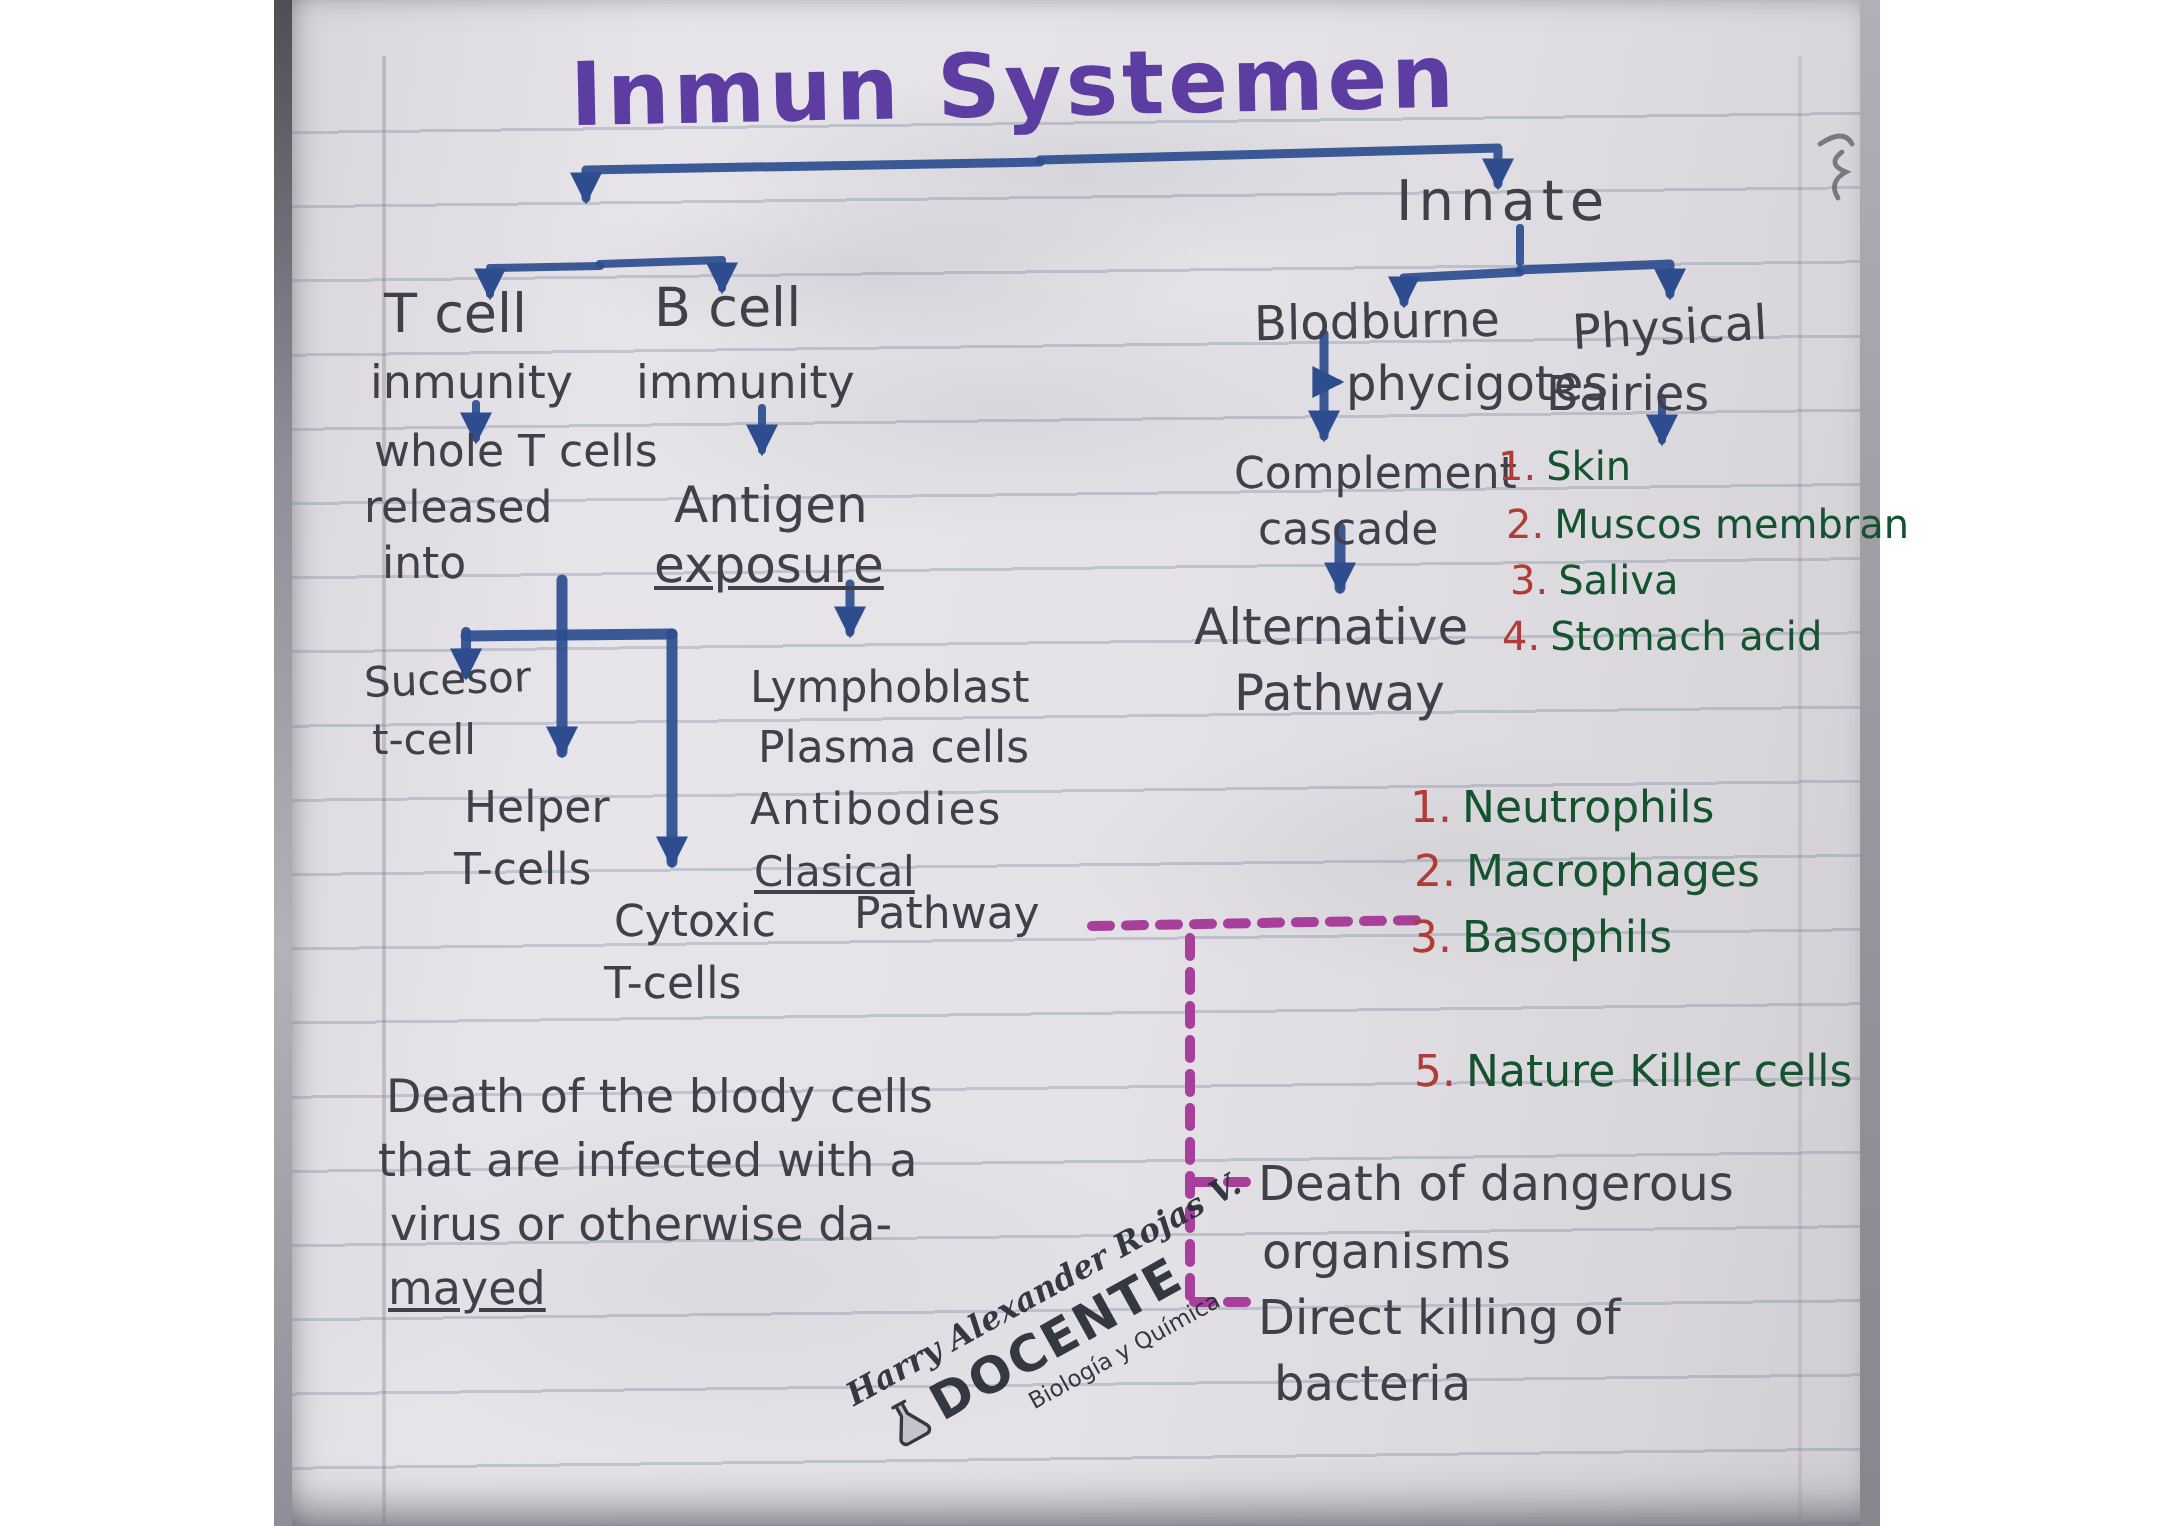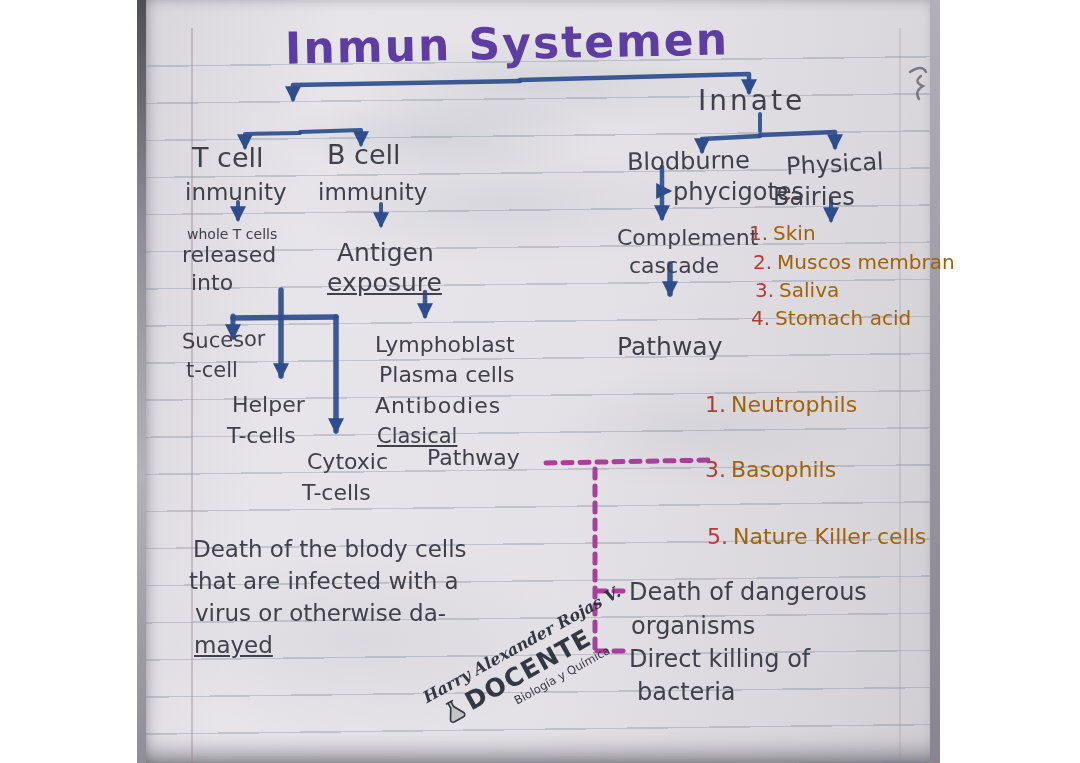--- a/index.html
+++ b/index.html
@@ -27,21 +27,21 @@
   .edge-left{position:absolute;left:137px;top:0;width:9px;height:763px;
         background:linear-gradient(180deg,#4e4e55,#8f8d95 30%,#b4b2b8 62%,#8f8d95);}
   .edge-right{position:absolute;left:930px;top:0;width:10px;height:763px;
         background:linear-gradient(180deg,#b2b0b6,#9a989e 50%,#88868c);}
   
   .t{position:absolute;white-space:nowrap;color:#3f4049;
      font-family:"DejaVu Sans",sans-serif;}
   .purple{color:#5d3da1;font-weight:bold;}
   .row{position:absolute;white-space:nowrap;}
   .row .num{color:#b23b36;margin-right:5px;}
-  .row .txt{color:#a16207;}
+  .row .txt{color:#14532d;}
   svg.wires{position:absolute;left:0;top:0;pointer-events:none;}
   
   .stamp{position:absolute;left:420px;top:628px;width:240px;
          transform:rotate(-29deg);color:#262a36;opacity:.92;}
   .stamp-name{font-family:"DejaVu Serif",serif;font-style:italic;font-weight:bold;
               font-size:16px;white-space:nowrap;}
   .stamp-row{display:flex;align-items:center;gap:5px;margin:1px 0 0 10px;}
   .stamp-role{font-size:25px;font-weight:bold;letter-spacing:1px;white-space:nowrap;}
   .stamp-sub{font-size:11.5px;margin-left:78px;white-space:nowrap;}
 </style>
@@ -92,21 +92,21 @@
       <path d="M910,72 q12,-8 16,0 M921,76 q-8,6 2,10 q-9,5 -4,13"></path>
     </g>
   </svg>
 
   <div class="t purple" style="left:285px;top:18px;font-size:44px;letter-spacing:2px;transform:rotate(-1.2deg);">Inmun Systemen</div>
 
   <div class="t" style="left:192px;top:142px;font-size:27px;">T cell</div>
   <div class="t" style="left:185px;top:179px;font-size:23px;">inmunity</div>
   <div class="t" style="left:327px;top:139px;font-size:27px;">B cell</div>
   <div class="t" style="left:318px;top:179px;font-size:23px;">immunity</div>
-  <div class="t" style="left:187px;top:226px;font-size:14px;text-align:right;">whole T cells</div>
+  <div class="t" style="left:187px;top:214px;font-size:22px;text-align:right;">whole T cells</div>
   <div class="t" style="left:182px;top:242px;font-size:22px;">released</div>
   <div class="t" style="left:191px;top:270px;font-size:22px;">into</div>
   <div class="t" style="left:337px;top:238px;font-size:25px;">Antigen</div>
   <div class="t" style="left:327px;top:268px;font-size:25px;text-decoration:underline;">exposure</div>
   <div class="t" style="left:182px;top:328px;font-size:21px;transform:rotate(-2deg);">Sucesor</div>
   <div class="t" style="left:186px;top:358px;font-size:21px;">t-cell</div>
   <div class="t" style="left:232px;top:392px;font-size:22px;">Helper</div>
   <div class="t" style="left:227px;top:423px;font-size:22px;">T-cells</div>
   <div class="t" style="left:375px;top:332px;font-size:22px;">Lymphoblast</div>
   <div class="t" style="left:379px;top:362px;font-size:22px;">Plasma cells</div>
@@ -120,28 +120,30 @@
   <div class="t" style="left:195px;top:600px;font-size:23px;">virus or otherwise da-</div>
   <div class="t" style="left:194px;top:632px;font-size:23px;text-decoration:underline;">mayed</div>
 
   <div class="t" style="left:698px;top:84px;font-size:28px;letter-spacing:3px;">Innate</div>
   <div class="t" style="left:627px;top:147px;font-size:24px;transform:rotate(-1deg);">Blodburne</div>
   <div class="t" style="left:673px;top:178px;font-size:24px;">phycigotes</div>
   <div class="t" style="left:786px;top:150px;font-size:24px;transform:rotate(-3deg);">Physical</div>
   <div class="t" style="left:773px;top:183px;font-size:24px;">Bairies</div>
   <div class="t" style="left:617px;top:225px;font-size:22px;">Complement</div>
   <div class="t" style="left:629px;top:253px;font-size:22px;">cascade</div>
+  <div class="t" style="left:597px;top:299px;font-size:25px;">Alternative</div>
   <div class="t" style="left:617px;top:332px;font-size:25px;">Pathway</div>
 
   <div class="row" style="left:749px;top:221px;font-size:20px;"><span class="num">1.</span><span class="txt">Skin</span></div>
   <div class="row" style="left:753px;top:250px;font-size:20px;"><span class="num">2.</span><span class="txt">Muscos membran</span></div>
   <div class="row" style="left:755px;top:278px;font-size:20px;"><span class="num">3.</span><span class="txt">Saliva</span></div>
   <div class="row" style="left:751px;top:306px;font-size:20px;"><span class="num">4.</span><span class="txt">Stomach acid</span></div>
 
   <div class="row" style="left:705px;top:392px;font-size:22px;"><span class="num">1.</span><span class="txt">Neutrophils</span></div>
+  <div class="row" style="left:707px;top:424px;font-size:22px;"><span class="num">2.</span><span class="txt">Macrophages</span></div>
   <div class="row" style="left:705px;top:457px;font-size:22px;"><span class="num">3.</span><span class="txt">Basophils</span></div>
   <div class="row" style="left:707px;top:524px;font-size:22px;"><span class="num">5.</span><span class="txt">Nature Killer cells</span></div>
 
   <div class="t" style="left:629px;top:578px;font-size:24px;">Death of dangerous</div>
   <div class="t" style="left:631px;top:612px;font-size:24px;">organisms</div>
   <div class="t" style="left:629px;top:645px;font-size:24px;">Direct killing of</div>
   <div class="t" style="left:637px;top:678px;font-size:24px;">bacteria</div>
 
   <div class="stamp">
     <div class="stamp-name">Harry Alexander Rojas V.</div>

